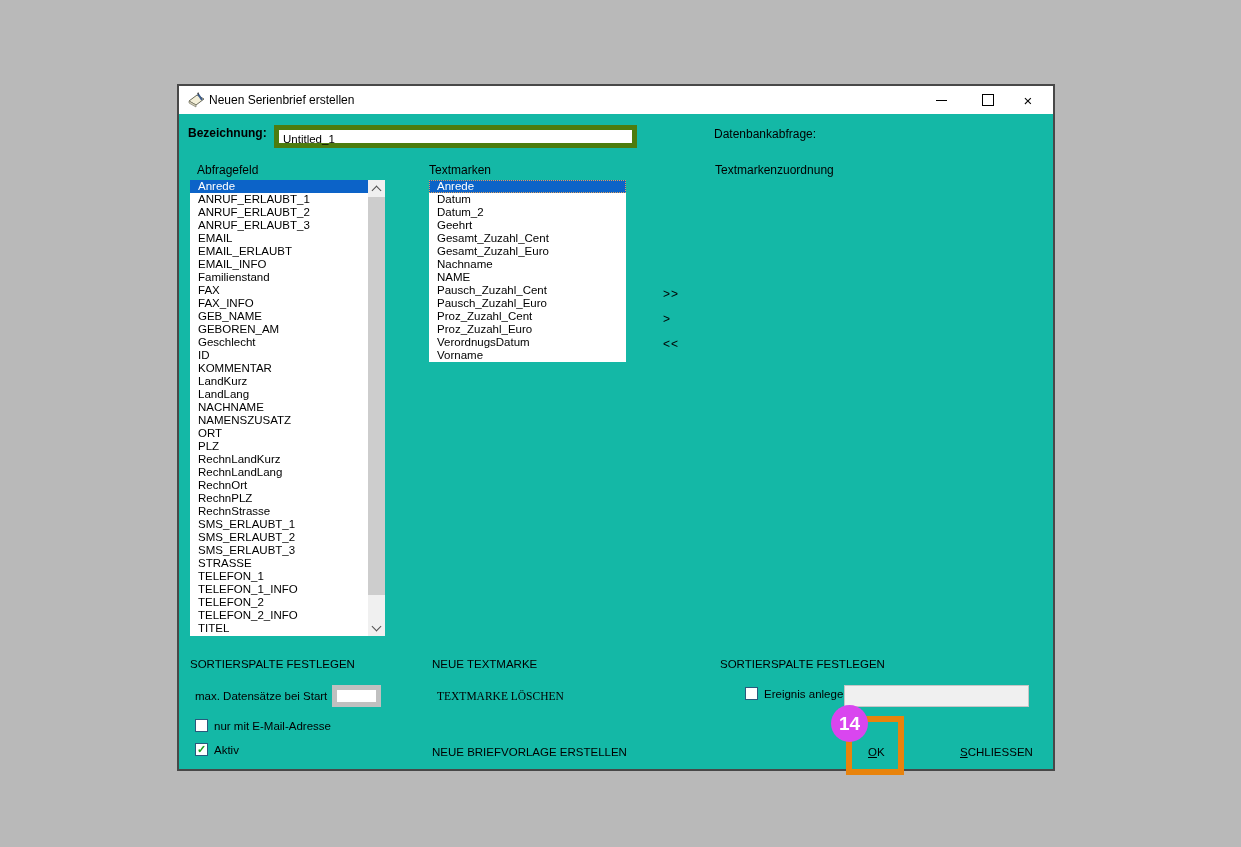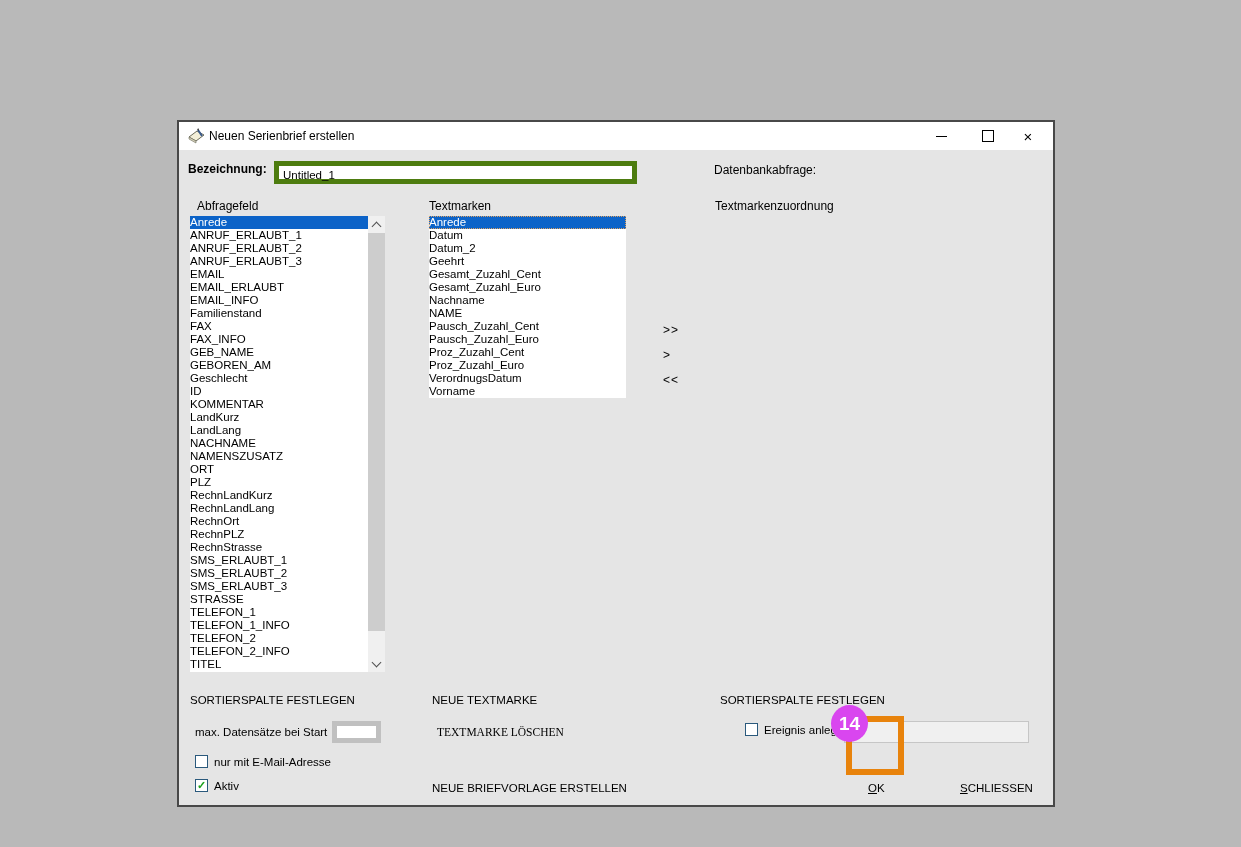--- a/index.html
+++ b/index.html
@@ -5,21 +5,21 @@
   html,body{margin:0;padding:0;}
   body{
     width:1241px;height:847px;position:relative;overflow:hidden;
     background:#b9b9b9;
     font-family:"Liberation Sans", sans-serif;
     color:#000;
     -webkit-font-smoothing:none;
   }
   .dialog{
     position:absolute;left:177px;top:84px;width:878px;height:687px;
-    background:#e5e5e5;border:2px solid #484848;box-sizing:border-box;margin-top:36px;
+    background:#14b8a6;border:2px solid #484848;box-sizing:border-box;
   }
   
   .titlebar{position:absolute;left:0;top:0;right:0;height:28px;background:#fff;}
   .title-icon{position:absolute;left:9px;top:6px;width:17px;height:16px;}
   .title-text{position:absolute;left:30px;top:7px;font-size:12px;}
   .winbtn{position:absolute;top:0;width:34px;height:28px;display:flex;align-items:center;justify-content:center;background:#fff;}
   .winbtn.min{right:95px;}
   .winbtn.max{right:48px;}
   .winbtn.close{right:8px;}
   .glyph-min{width:11px;height:0;border-top:1px solid #000;}
@@ -39,21 +39,21 @@
   .combo .combo-btn{
     position:absolute;right:0;top:0;bottom:0;width:18px;background:#f0f0f0;
     display:flex;align-items:center;justify-content:center;
   }
   .combo .combo-arrow{width:0;height:0;border-left:4px solid transparent;border-right:4px solid transparent;border-top:5px solid #000;}
   
   .col-header{position:absolute;font-size:12px;}
   .listbox{position:absolute;background:#fff;overflow:hidden;}
   .listbox .row{
     height:13px;line-height:13px;font-size:11.5px;white-space:nowrap;
-    padding-left:0;overflow:hidden;
+    padding-left:8px;overflow:hidden;
   }
   .listbox .row.selected{background:#0c63c8;color:#fff;}
   .listbox.focusring .row.selected{outline:1px dotted #dda05f;outline-offset:-1px;}
   
   .vscroll{position:absolute;width:17px;background:#f0f0f0;}
   .vscroll .sb-btn{position:absolute;left:0;width:17px;height:17px;background:#f0f0f0;display:flex;align-items:center;justify-content:center;}
   .vscroll .sb-btn.up{top:0;}
   .vscroll .sb-btn.down{bottom:0;}
   .chev{width:6px;height:6px;border-right:1.6px solid #505050;border-bottom:1.6px solid #505050;}
   .chev.up{transform:rotate(-135deg);margin-top:3px;}

